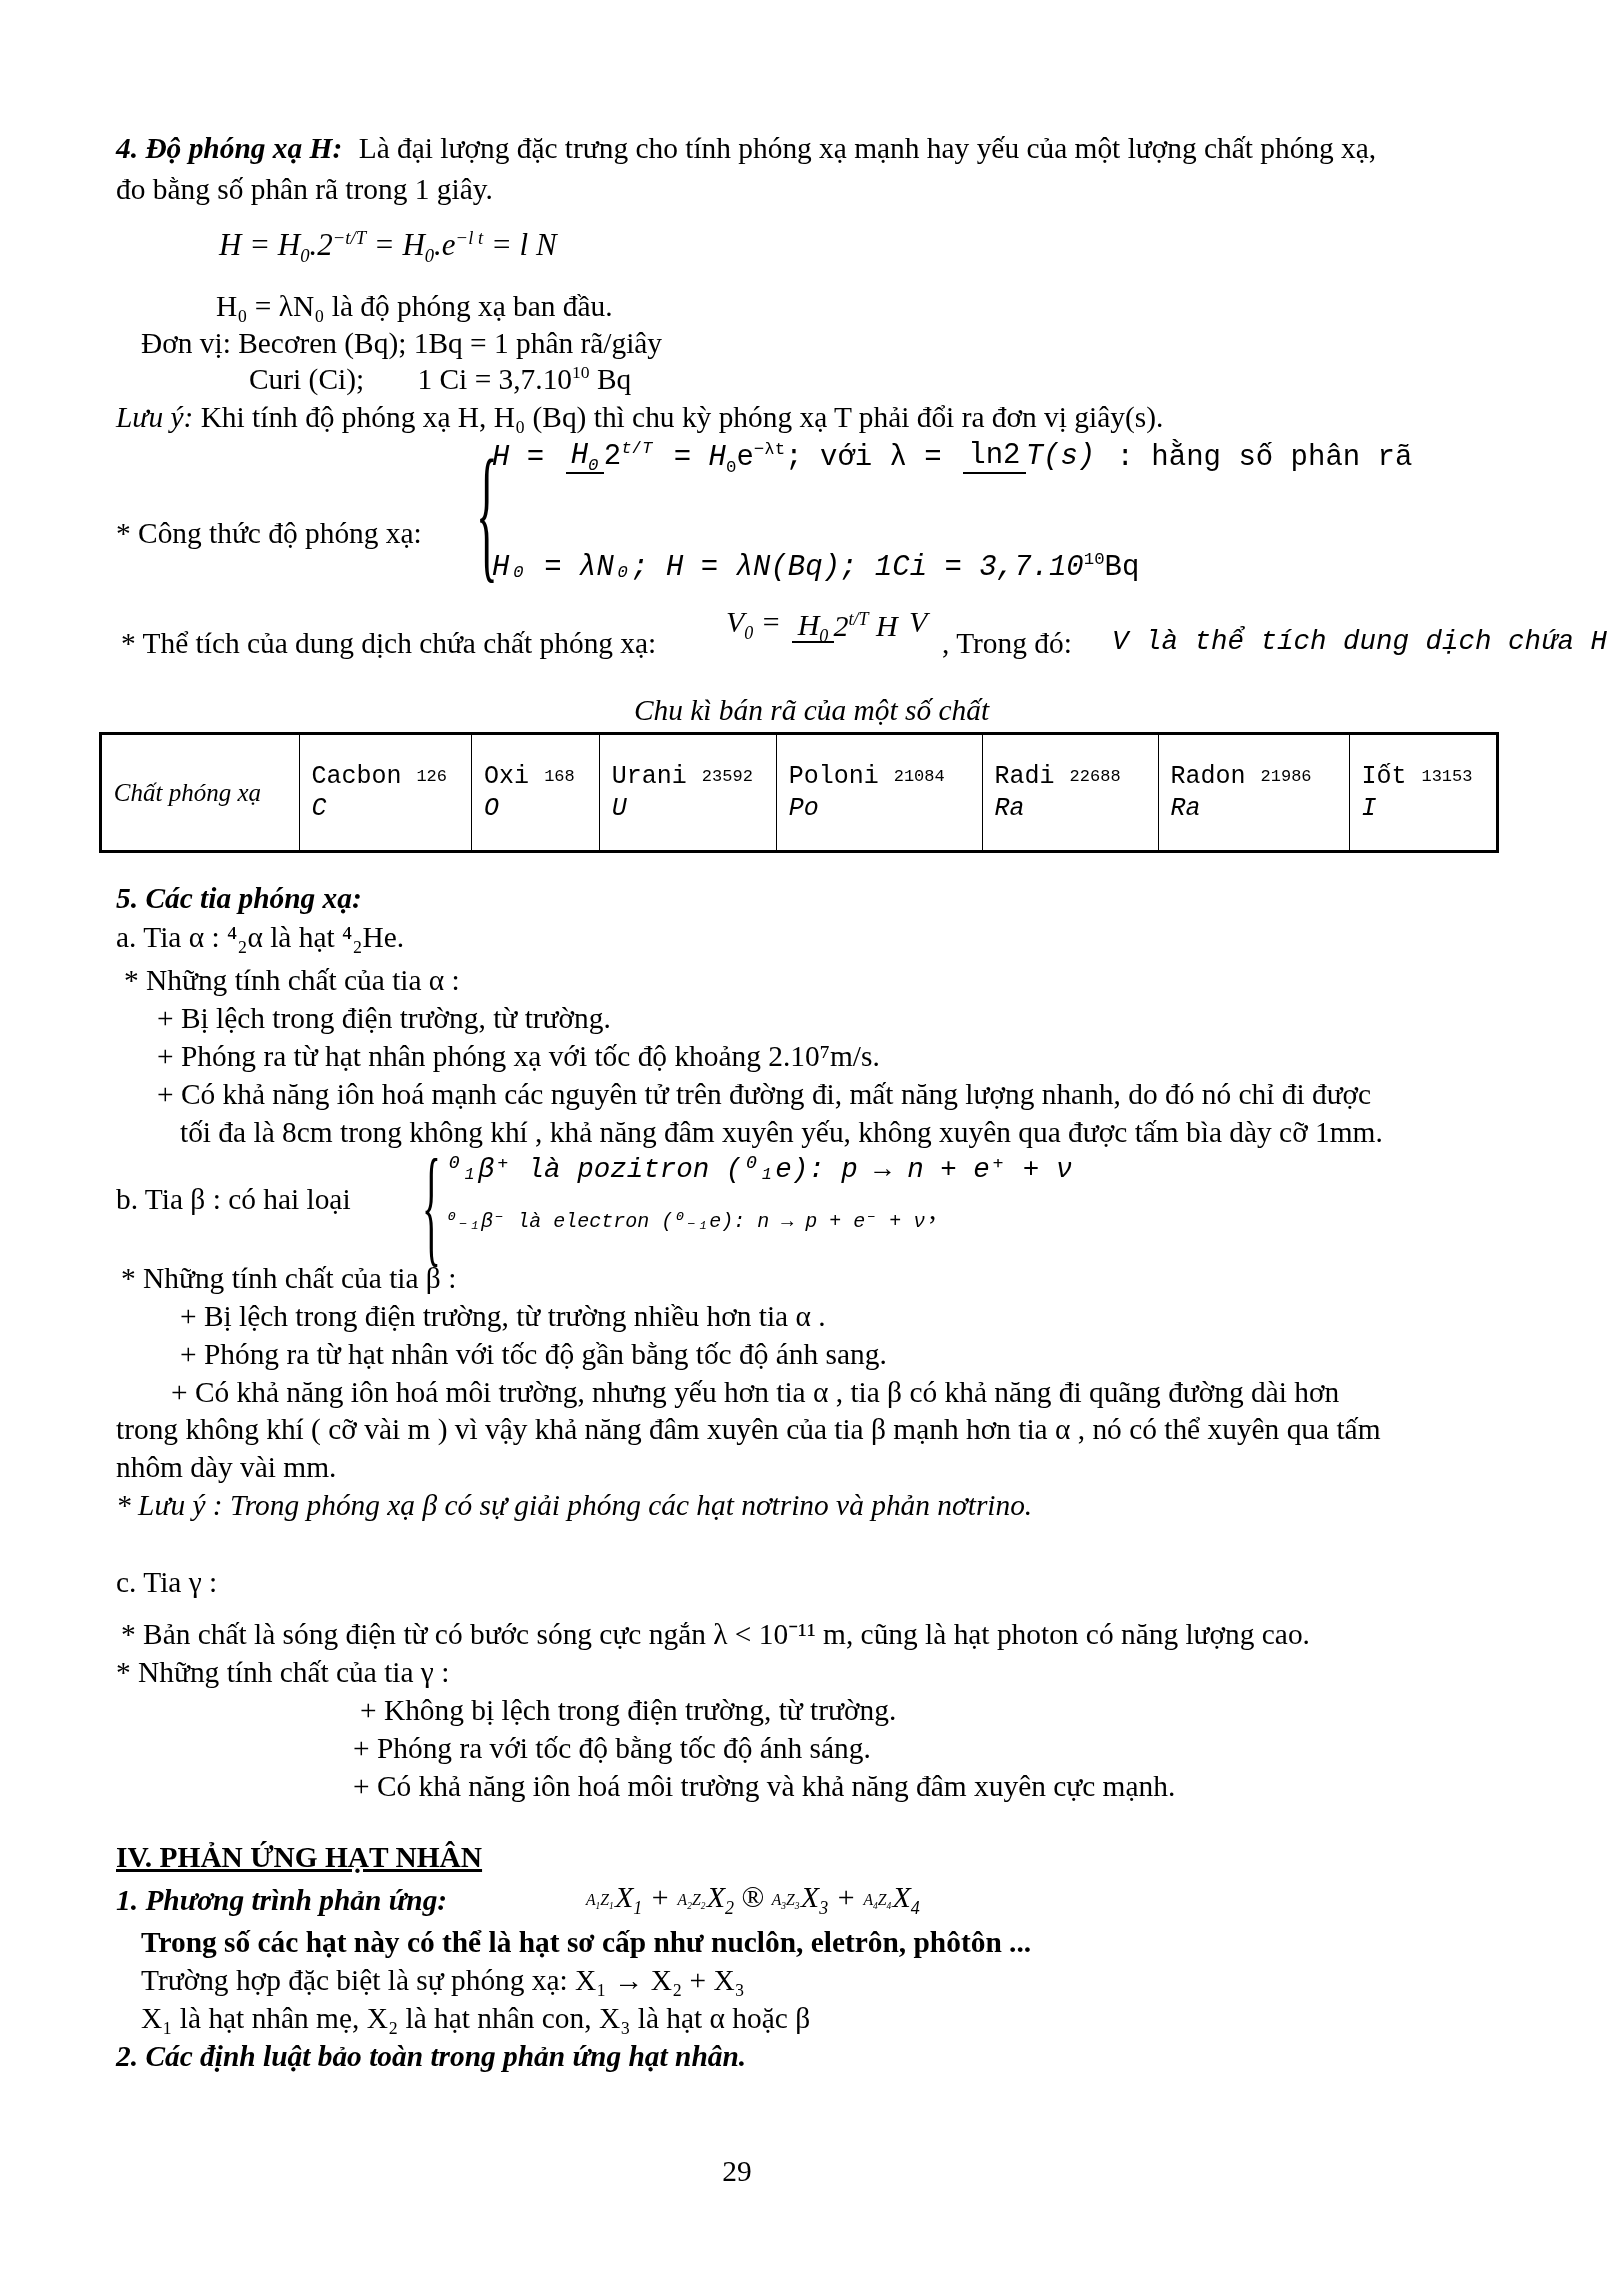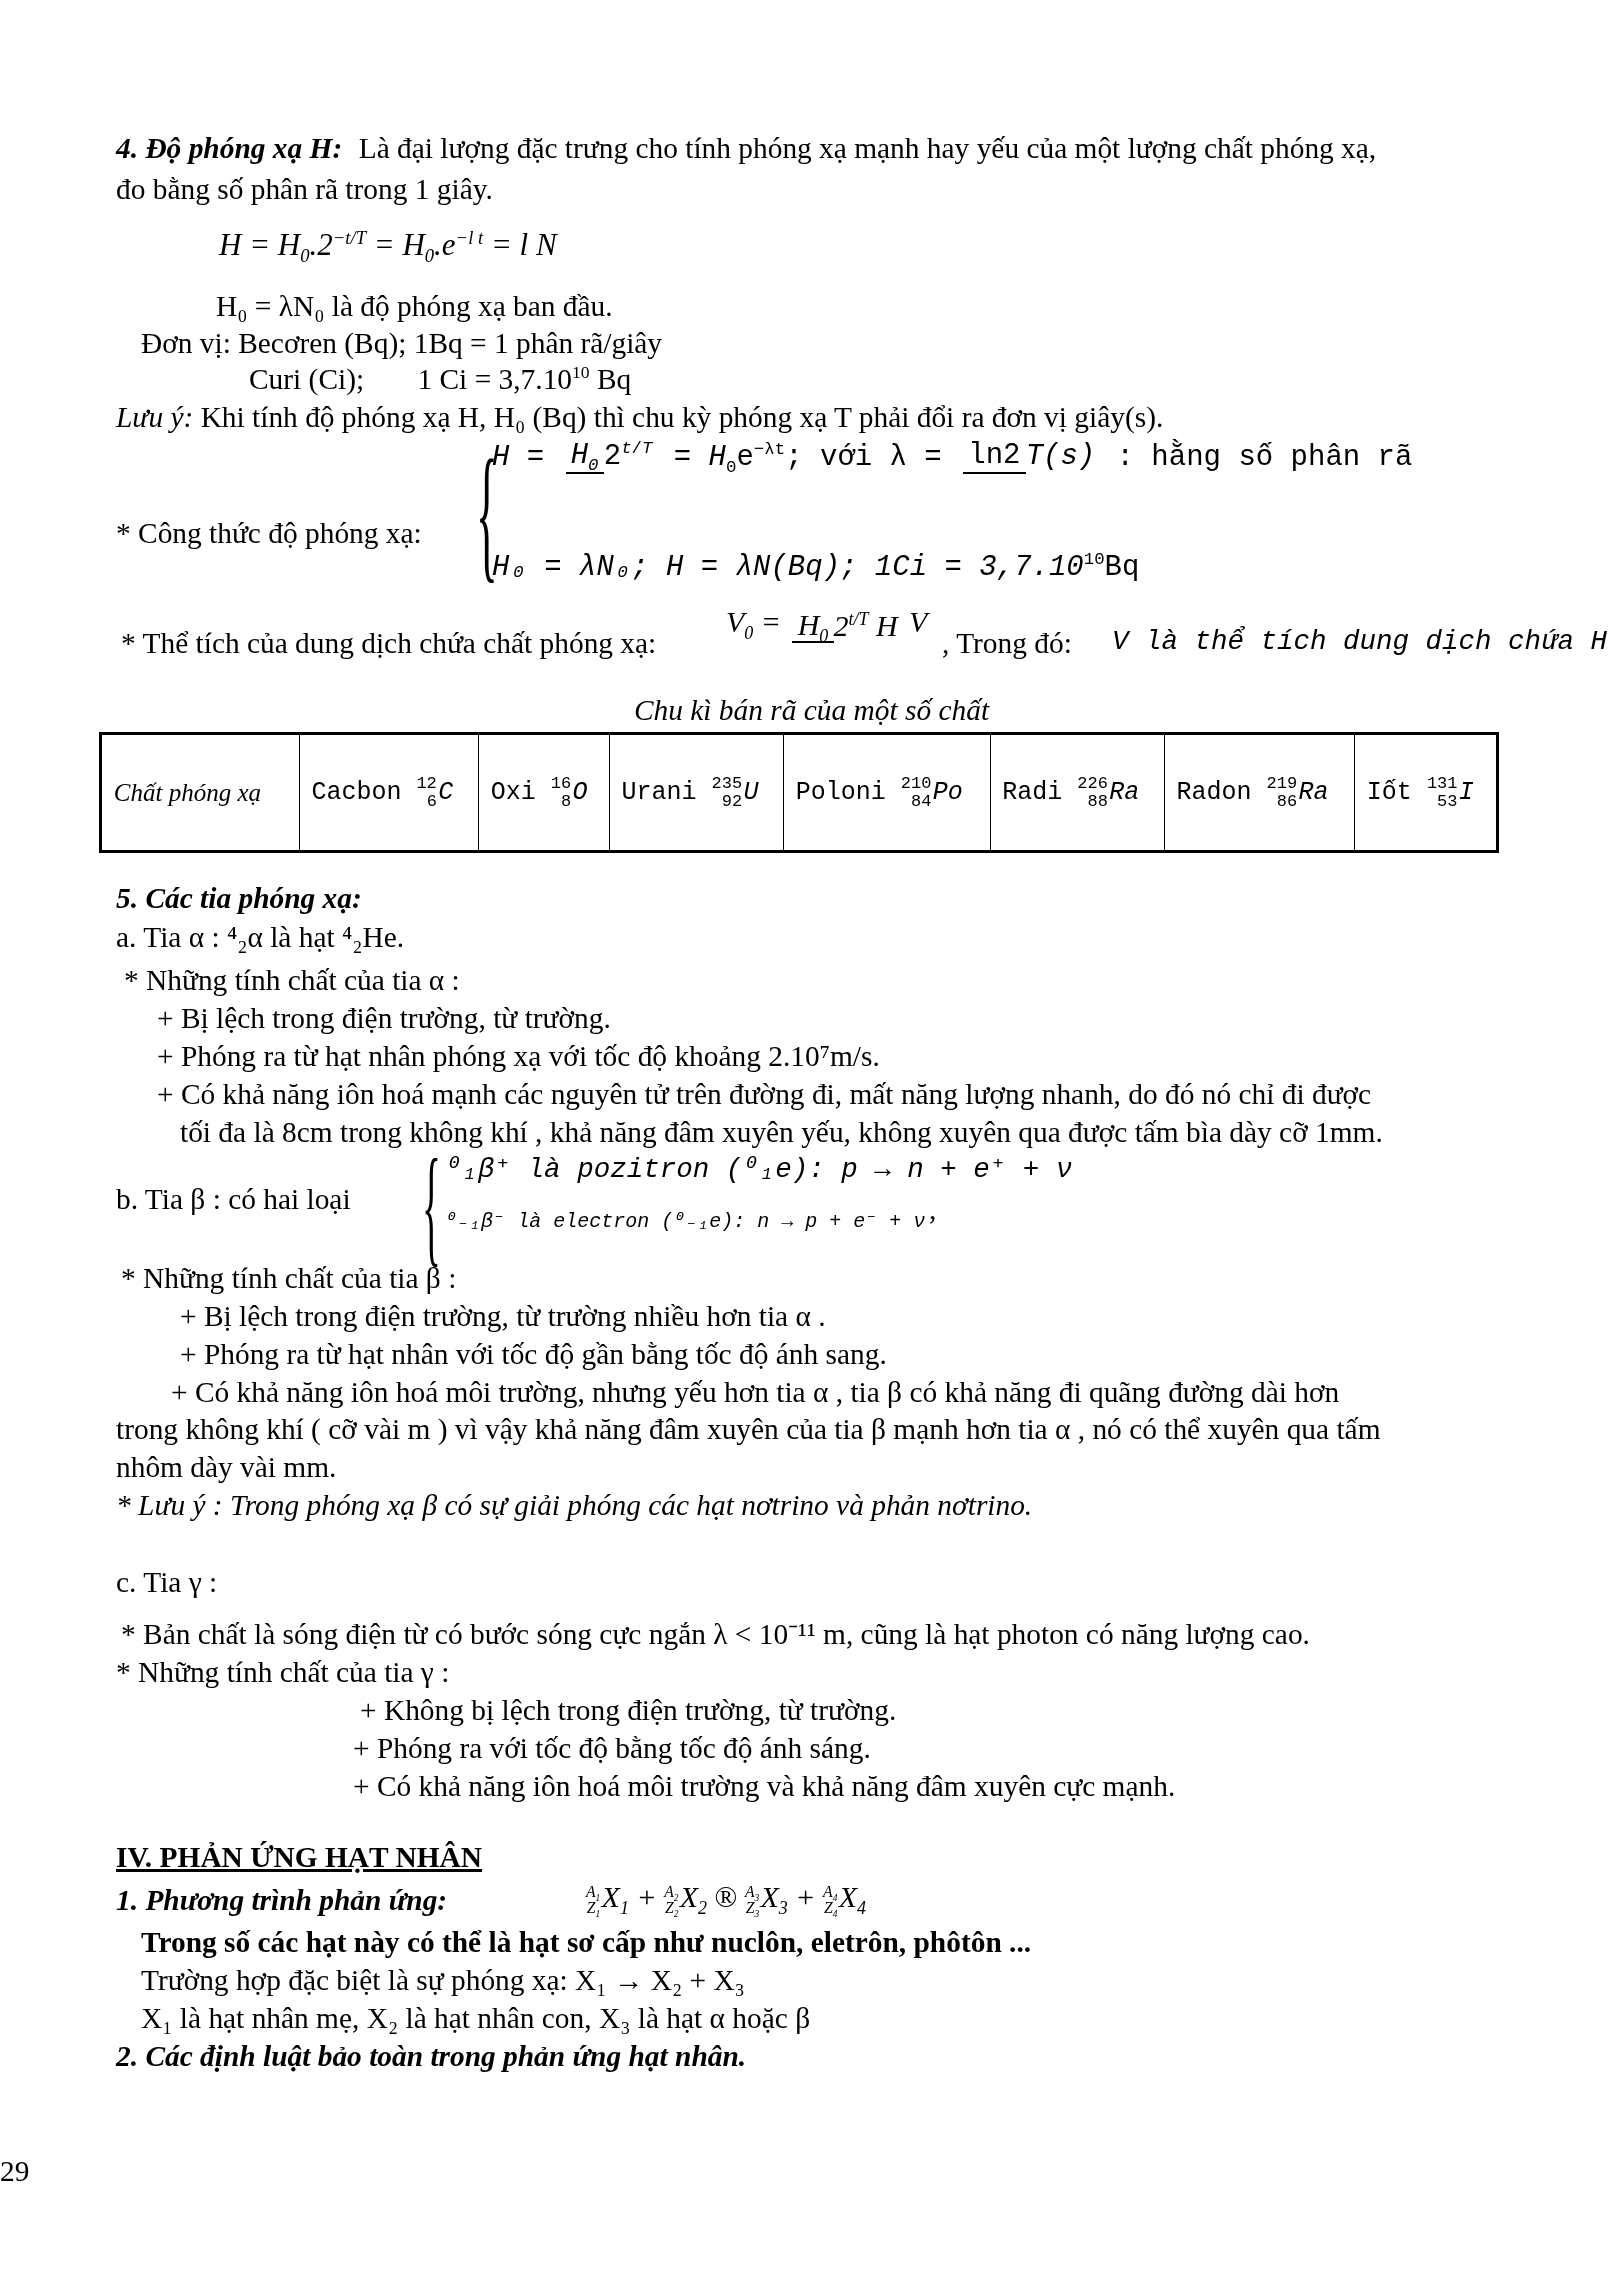--- a/index.html
+++ b/index.html
@@ -7,21 +7,21 @@
          font-family:"Liberation Serif", serif; color:#000; font-size:29.4px; line-height:1.25; }
   .abs { position:absolute; white-space:nowrap; }
   .i { font-style:italic; }
   .b { font-weight:bold; }
   .sans { font-family:Liberation Mono, monospace; }
   .math { font-family:"Liberation Serif", serif; font-style:italic; }
   sub, sup { font-size:60%; line-height:0; }
   .frac { display:inline-flex; flex-direction:row; align-items:center; vertical-align:middle; margin:0 3.9px; }
   .frac .num { border-bottom:2px solid #000; padding:0 5.2px; line-height:1.1; }
   .frac .den { line-height:1.1; }
-  .iso { display:inline-flex; flex-direction:column; font-size:17px; line-height:1.05; vertical-align:middle; text-align:right; margin-right:1.3px; }
+  .iso { display:inline-flex; flex-direction:row; font-size:17px; line-height:1.05; vertical-align:middle; text-align:right; margin-right:1.3px; }
   table.half { position:absolute; left:99px; top:732px; width:1400px; border-collapse:collapse; }
   table.half td { border:1.3px solid #000; vertical-align:top; padding:5.2px 11.8px; font-size:25px; height:72px; }
   table.half tr:first-child td { border-top:3.3px solid #000; vertical-align:middle; }
   table.half tr:last-child td { border-bottom:3.3px solid #000; height:105px; }
   table.half td:first-child { border-left:3.3px solid #000; }
   table.half td:last-child { border-right:3.3px solid #000; }
   .u { text-decoration:underline; text-decoration-thickness:3.3px; }
 </style>
 </head>
 <body>
@@ -162,14 +162,14 @@
   <span class="iso" style="font-size:15.7px;">
       <span>A<sub>4</sub></span>
       <span>Z<sub>4</sub></span>
     </span>X<sub>4</sub>
 </div>
 <div class="abs" style="left:141px;top:1924px;font-weight:bold;">Trong số các hạt này có thể là hạt sơ cấp như nuclôn, eletrôn, phôtôn ...</div>
 <div class="abs" style="left:141px;top:1962px;">Trường hợp đặc biệt là sự phóng xạ: X₁ → X₂ + X₃</div>
 <div class="abs" style="left:141px;top:2000px;">X₁ là hạt nhân mẹ, X₂ là hạt nhân con, X₃ là hạt α hoặc β</div>
 <div class="abs b i" style="left:116px;top:2038px;">2.  Các định luật bảo toàn trong phản ứng hạt nhân.</div>
 
-<div class="abs" style="left:0;width:1474px;top:2153px;">29</div>
+<div class="abs" style="left:0;width:1474px;text-align:center;top:2153px;">29</div>
 
 
 </body></html>

